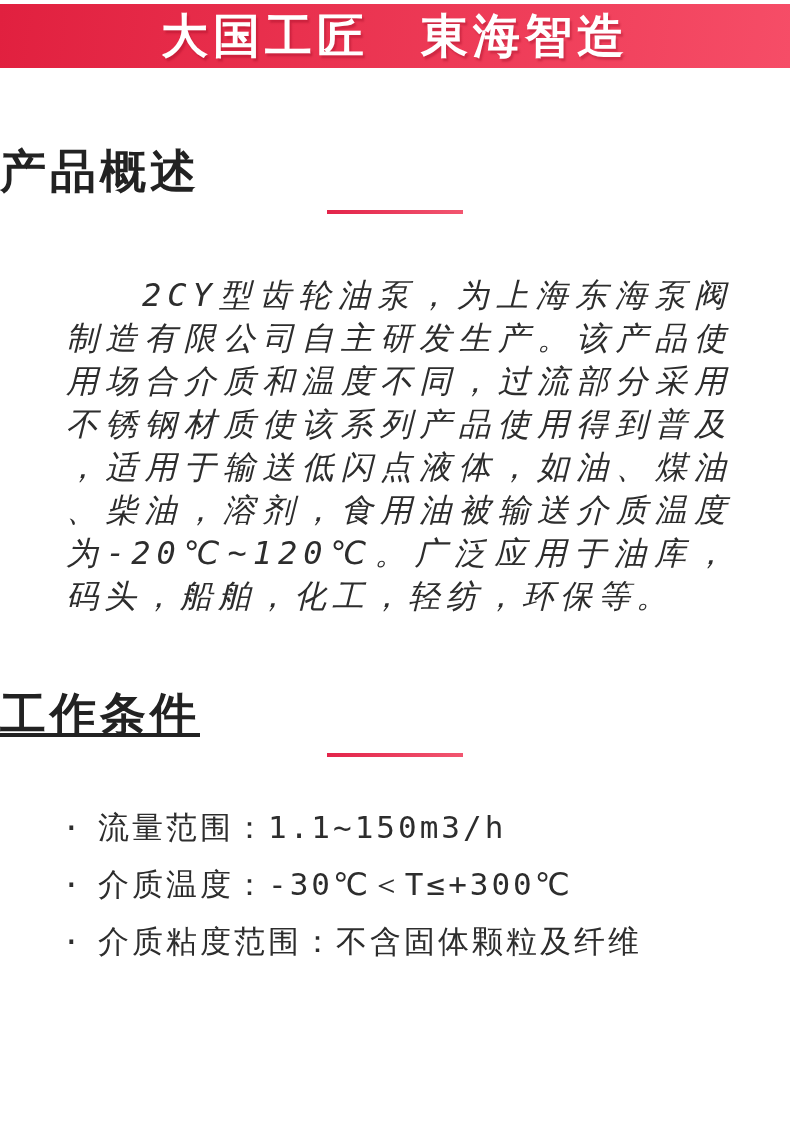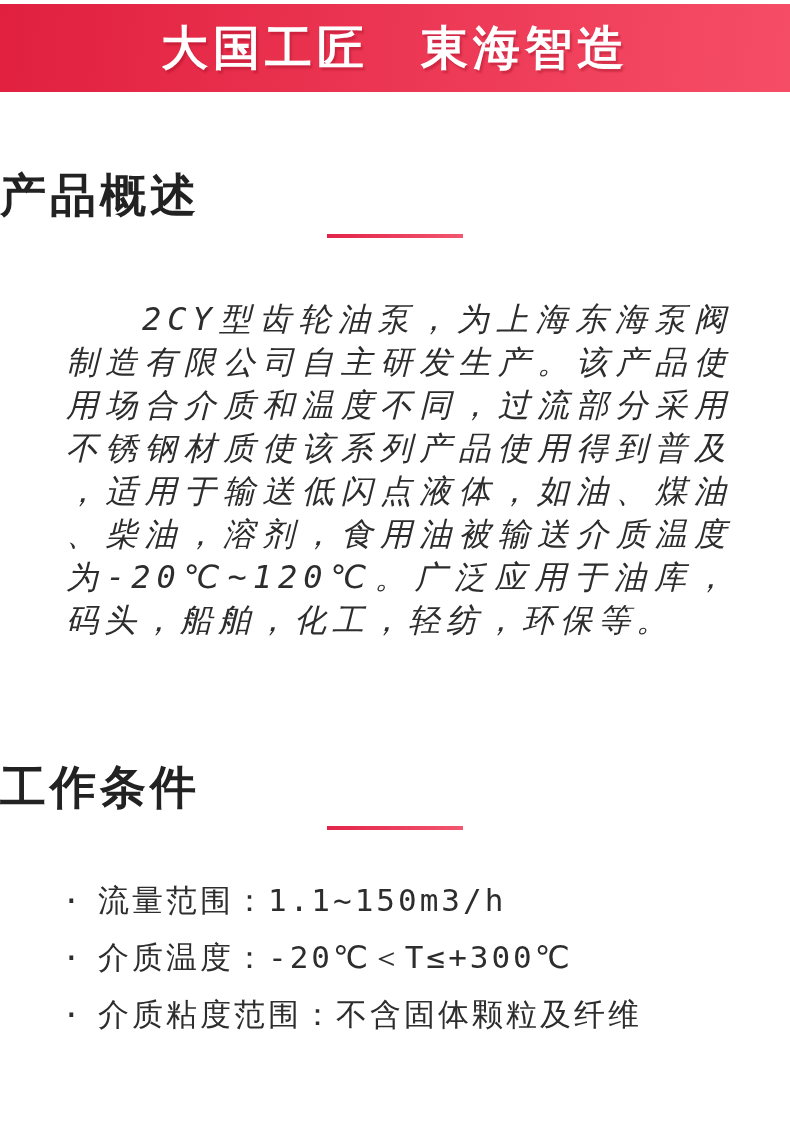--- a/index.html
+++ b/index.html
@@ -17,21 +17,21 @@
     width:790px;
     height:1138px;
     margin:0 auto;
     overflow:hidden;
     font-family:"DejaVu Sans","Liberation Sans",sans-serif;
   }
   .page{width:790px;height:1138px;background:#ffffff;}
   
   .banner{
     margin-top:4px;
-    height:88px;
+    height:64px;
     background:linear-gradient(97deg,var(--banner-grad-start) 0%,var(--banner-grad-end) 100%);
     display:flex;
     align-items:center;
     justify-content:center;
   }
   .banner-title{
     color:var(--banner-text);
     font-size:47px;
     font-weight:700;
     letter-spacing:5px;
@@ -41,21 +41,21 @@
   
   .section-title{
     margin-top:78px;
     text-align:left;
     font-size:46px;
     line-height:50px;
     font-weight:700;
     letter-spacing:4px;
     color:var(--heading-text);
   }
-  .section-conditions .section-title{margin-top:120px;}
+  .section-conditions .section-title{margin-top:71px;text-decoration:underline;}
   .title-underline{
     width:136px;
     height:4px;
     margin:14px auto 0 auto;
     background:linear-gradient(to right,var(--accent-line-start),var(--accent-line-end));
   }
   
   .overview-paragraph{
     margin:60px 58px 0 66px;
     font-family:"DejaVu Sans Mono","DejaVu Sans",monospace;
@@ -104,21 +104,21 @@
 
   <section class="section-conditions">
     <h2 class="section-title">工作条件</h2>
     <div class="title-underline"></div>
 
     <ul class="conditions-list">
       <li class="list-item">
         <span class="bullet">·</span><span class="li-text">流量范围：1.1~150m3/h</span>
       </li>
       <li class="list-item">
-        <span class="bullet">·</span><span class="li-text">介质温度：-20℃＜T≤+300℃</span>
+        <span class="bullet">·</span><span class="li-text">介质温度：-30℃＜T≤+300℃</span>
       </li>
       <li class="list-item">
         <span class="bullet">·</span><span class="li-text">介质粘度范围：不含固体颗粒及纤维</span>
       </li>
     </ul>
   </section>
 
 </div>
 
 </body></html>

